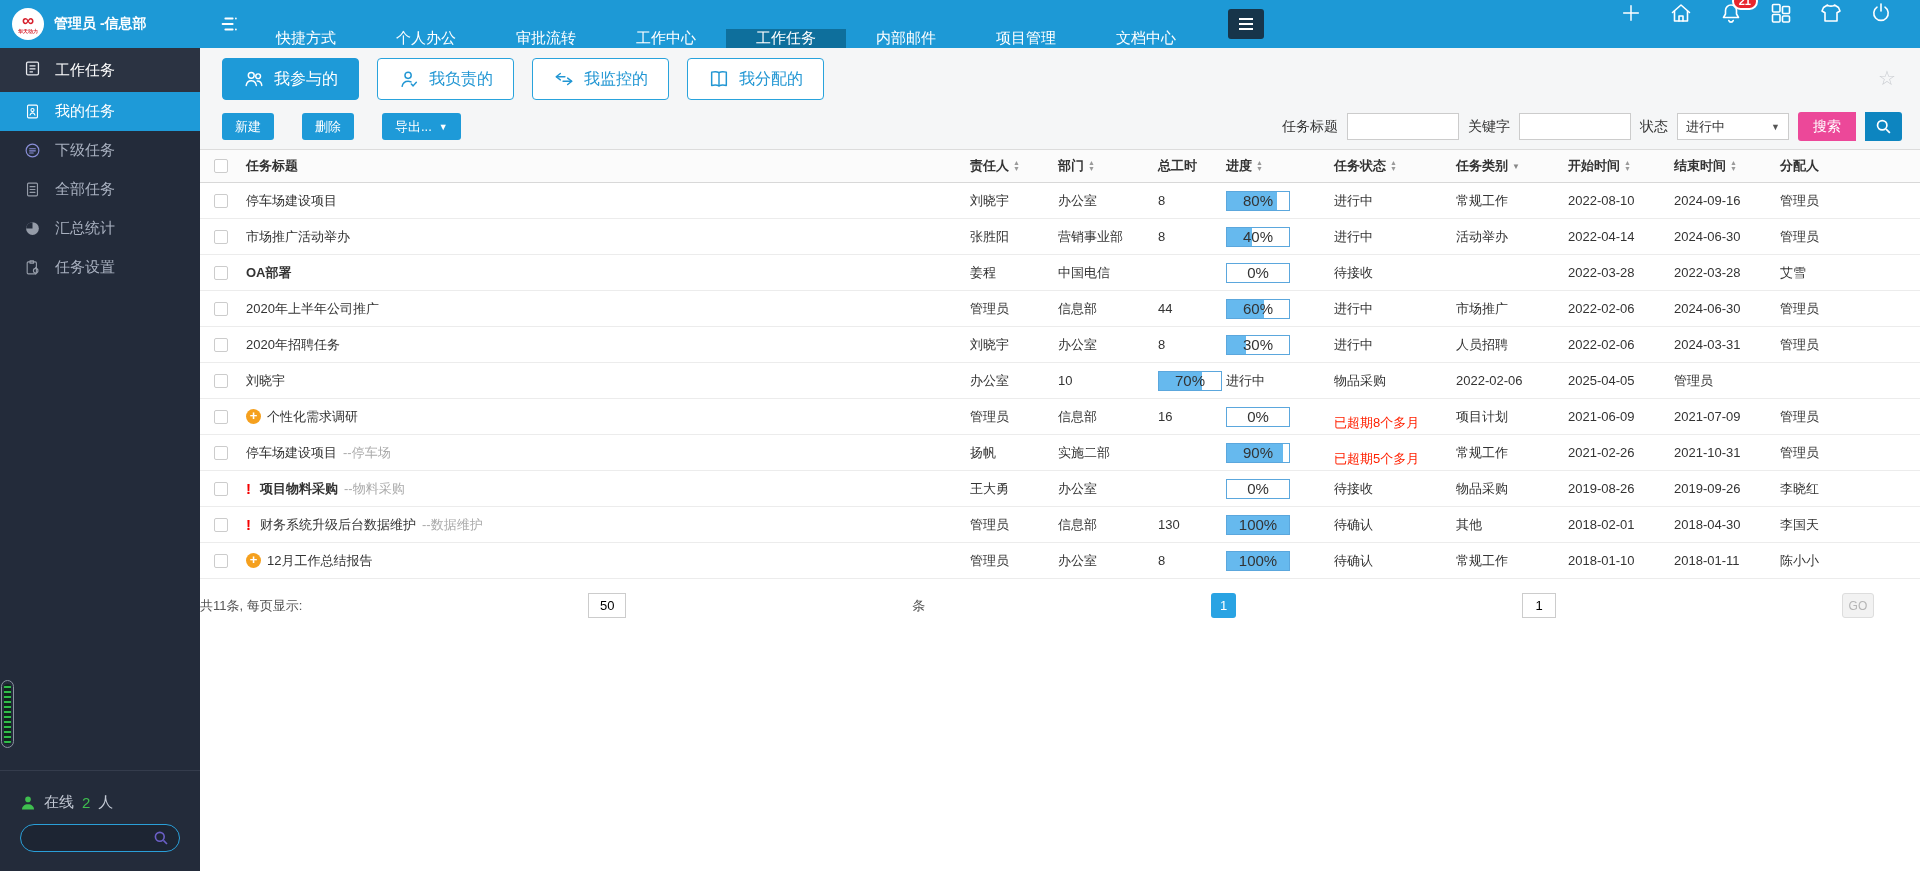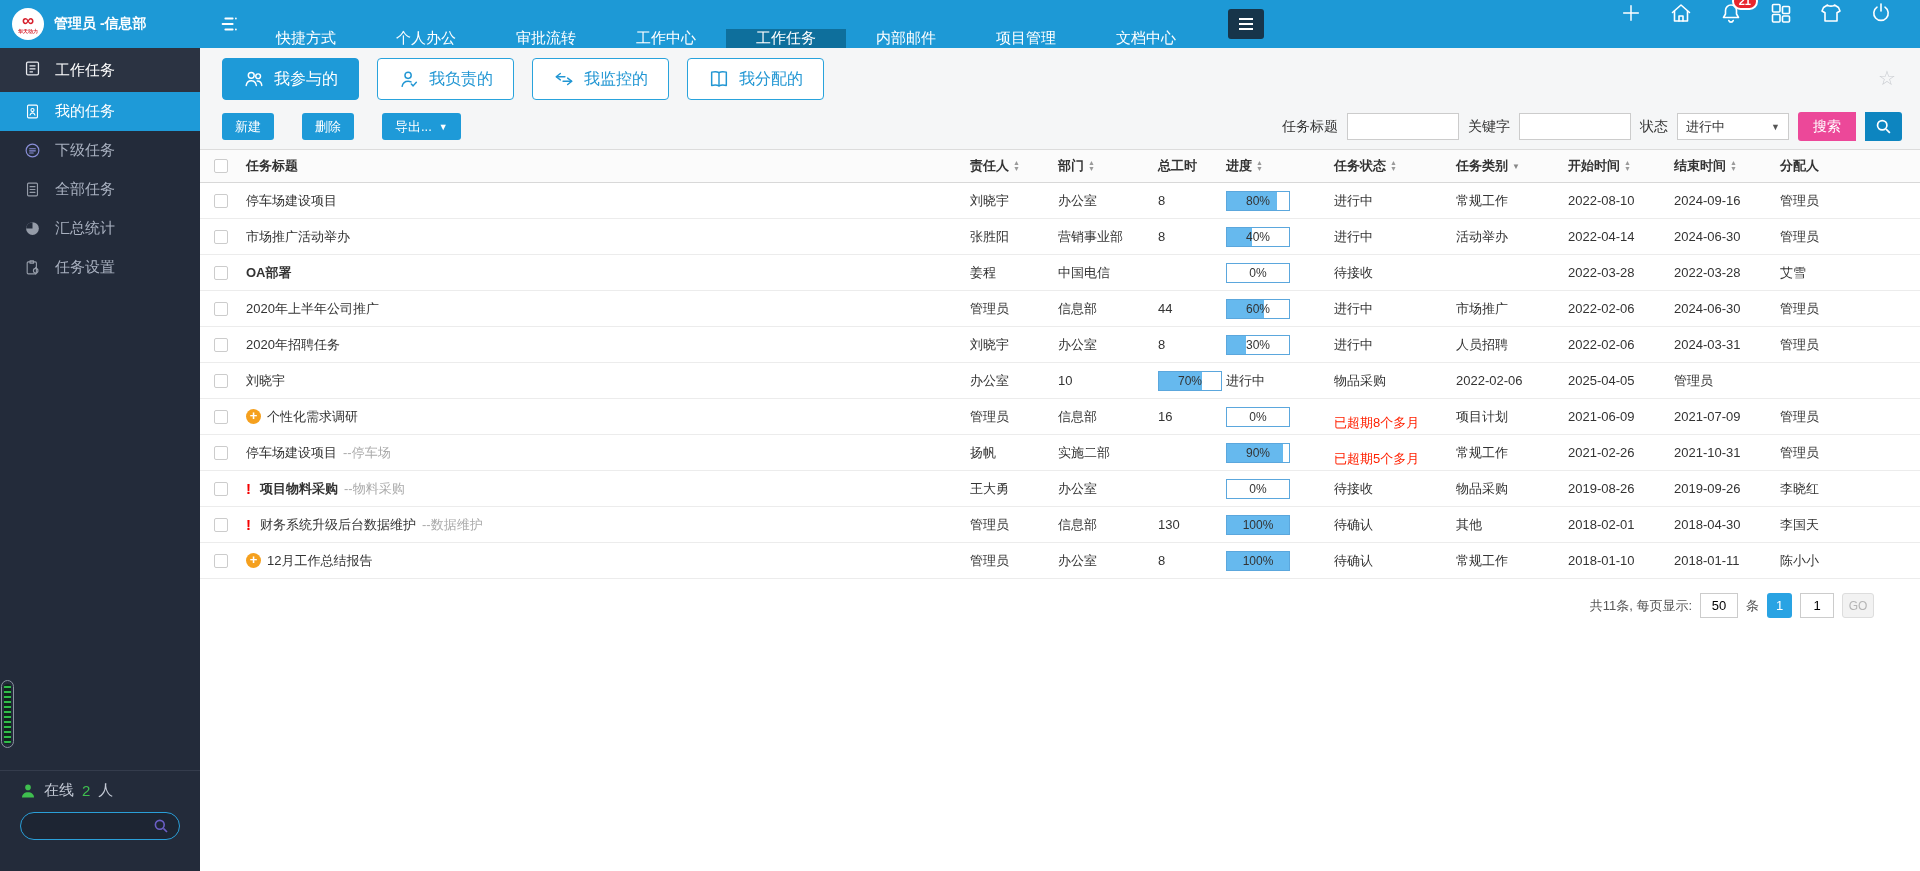--- a/index.html
+++ b/index.html
@@ -23,21 +23,21 @@
   .tb-ico { position:relative; width:26px; height:26px; display:flex; align-items:center; justify-content:center; cursor:pointer; }
   .badge { position:absolute; top:-7px; right:-14px; background:#e8262d; border:2px solid #fff; color:#fff; font-size:11px; font-weight:bold; border-radius:9px; padding:0 5px; line-height:13px; }
 
   
   .sidebar { position:absolute; left:0; top:48px; width:200px; height:823px; background:#232b3a; }
   .side-section { height:44px; background:#2b3342; display:flex; align-items:center; gap:14px; padding-left:24px; color:#fff; font-size:15px; cursor:pointer; }
   .side-item { height:39px; display:flex; align-items:center; gap:14px; padding-left:24px; color:#a9b1c0; font-size:15px; cursor:pointer; }
   .side-item.active { background:#1e9ad8; color:#fff; }
   .side-item .sicon { display:flex; align-items:center; }
   .side-pill { position:absolute; left:1px; top:632px; width:13px; height:68px; border:1px solid #8b93a0; border-radius:7px; background:repeating-linear-gradient(to bottom,#2fbf49 0 2px,#10251c 2px 5px); background-clip:content-box; padding:3px 2px; }
-  .side-bottom { position:absolute; left:0; bottom:0; width:200px; height:101px; border-top:1px solid #343c4c; padding:10px 0 0 20px; }
+  .side-bottom { position:absolute; left:0; bottom:0; width:200px; height:101px; border-top:1px solid #343c4c; padding:22px 0 0 20px; }
   .online { display:flex; align-items:center; gap:8px; font-size:15px; color:#c4cad5; }
   .online .cnt { color:#3fbf4f; }
   .side-search { margin-top:12px; width:160px; height:28px; border:1px solid #2a9fd8; border-radius:14px; background:#1d2533; display:flex; align-items:center; justify-content:flex-end; padding-right:10px; }
   .side-search input { background:transparent; border:none; outline:none; color:#cdd3dd; font-size:13px; width:120px; }
 
   
   .content { position:absolute; left:200px; top:48px; width:1720px; height:823px; background:#fff; }
   .topstrip { background:#f5f6f7; border-bottom:1px solid #dcdcdc; padding:10px 18px 8px 22px; position:relative; }
   .filter-row { display:flex; gap:18px; }
   .fbtn { height:42px; padding:0 20px; border-radius:4px; display:flex; align-items:center; gap:9px; font-size:16px; cursor:pointer; border:1px solid #29a3dc; color:#2196d3; background:#fff; }
@@ -64,25 +64,25 @@
   .fcaret { font-size:8px; color:#888; }
   .tbody .trow { height:36px; border-bottom:1px solid #ececec; font-size:13px; color:#333; background:#fff; }
   .cbx { width:14px; height:14px; border:1px solid #ccc; border-radius:2px; background:#fff; display:inline-block; margin-left:14px; cursor:pointer; }
   .title-cell { display:flex; align-items:center; gap:6px; overflow:hidden; white-space:nowrap; }
   .title-cell .bold { font-weight:bold; }
   .suffix { color:#aaa; }
   .ic-plus { width:15px; height:15px; border-radius:50%; background:#f5a01e; color:#fff; font-weight:bold; font-size:13px; line-height:14px; text-align:center; flex:0 0 15px; }
   .ic-exclaim { color:#f40000; font-weight:bold; font-size:15px; width:8px; flex:0 0 8px; }
   .pbar { position:relative; width:64px; height:20px; border:1px solid #5ba7dd; background:#fff; }
   .pbar .fill { position:absolute; left:0; top:0; bottom:0; background:#66b9ee; }
-  .pbar .ptext { position:absolute; inset:0; display:flex; align-items:center; justify-content:center; font-size:12px; color:#333; }
+  .pbar .ptext { position:absolute; inset:0; display:flex; align-items:center; justify-content:center; font-size:15px; color:#333; }
   .status-red { color:#ff2000;margin-top:12px; }
 
   
-  .pagination { display:flex; align-items:center; justify-content:flex-end; gap:8px; padding:14px 46px 0 0; font-size:13px; color:#555; }
+  .pagination { display:flex; align-items:center; justify-content:space-between; gap:8px; padding:14px 46px 0 0; font-size:13px; color:#555; }
   .pg-size { width:38px; height:25px; border:1px solid #ccc; text-align:center; font-size:13px; outline:none; }
   .pg-active { width:25px; height:25px; background:#29a3e3; color:#fff; border-radius:3px; display:flex; align-items:center; justify-content:center; font-size:13px; cursor:pointer; }
   .pg-input { width:34px; height:25px; border:1px solid #ccc; text-align:center; font-size:13px; outline:none; }
   .pg-go { width:32px; height:25px; background:#f2f2f2; border:1px solid #ddd; border-radius:3px; color:#b5b5b5; font-size:12px; cursor:pointer; font-family:inherit; }
 </style>
 </head>
 <body>
 
 <div class="app">
 

